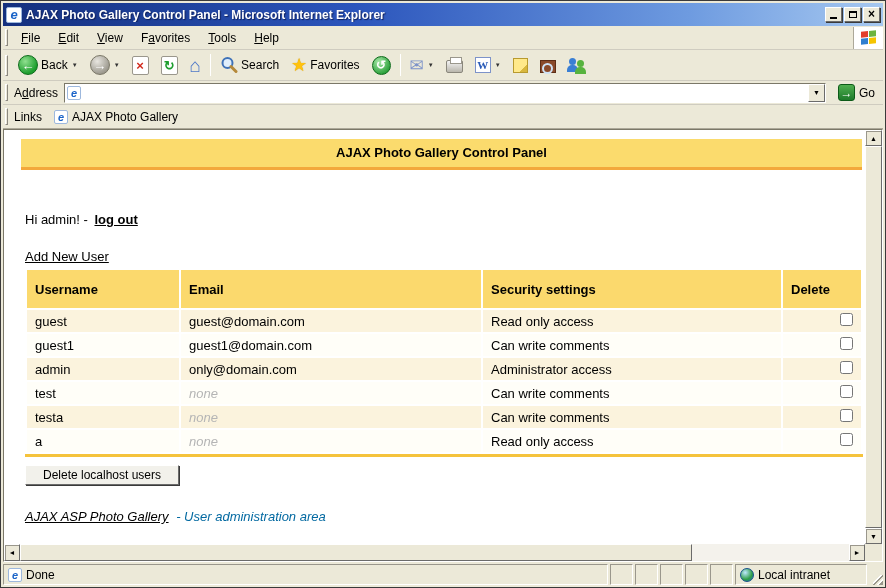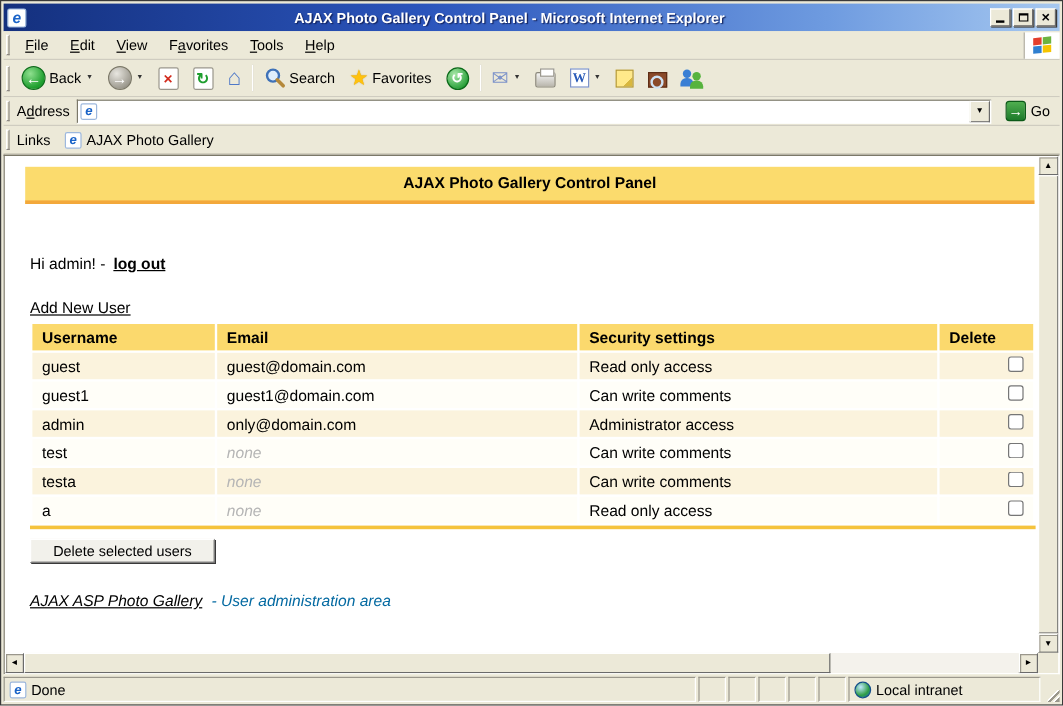--- a/index.html
+++ b/index.html
@@ -6,21 +6,21 @@
   html,body { width:886px; height:588px; }
   body { font-family: "Liberation Sans", sans-serif; font-size:12px; background:#808080; }
 
   .window { width:886px; height:588px; background:#ECE9D8; border:1px solid #3a3a3a;
             padding:2px; display:flex; flex-direction:column; }
 
   
   .titlebar { height:23px; flex:0 0 23px; display:flex; align-items:center; padding:0 3px;
     background:linear-gradient(90deg,#14307E 0%,#2B55BC 40%,#6E9BE0 78%,#A6C8F0 100%); }
   .titlebar .title { color:#fff; font-weight:bold; font-size:12px; margin-left:4px; flex:1;
-    white-space:nowrap; overflow:hidden; text-shadow:1px 1px 1px #10205a;text-align:center; }
+    white-space:nowrap; overflow:hidden; text-shadow:1px 1px 1px #10205a; }
   .ie-e { display:inline-block; width:16px; height:16px; background:#fff; border:1px solid #9db8dd;
     color:#1b64c8; font-weight:bold; font-style:italic; font-size:13px; line-height:14px;
     text-align:center; border-radius:2px; }
   .winbtn { width:17px; height:15px; margin-left:2px; background:#ECE9D8;
     border:1px solid; border-color:#fff #6b6b6b #6b6b6b #fff; box-shadow:1px 1px 0 #3a3a3a;
     display:flex; align-items:center; justify-content:center; font-size:10px; font-weight:bold;
     color:#000; line-height:1; cursor:default; }
   .glyph-min { width:7px; height:2px; background:#000; margin-top:7px; }
   .glyph-max { width:8px; height:7px; border:1px solid #000; border-top:2px solid #000; }
   .glyph-close { font-size:12px; font-weight:bold; margin-top:-2px; }
@@ -99,21 +99,21 @@
   .banner { margin:9px 3px 0 17px; background:#FBDB6D; border-bottom:3px solid #F3A83B;
     text-align:center; font-weight:bold; font-size:13px; padding:6px 0 7px; }
   .content { padding:0 0 0 21px; }
   .greeting-row { margin-top:42px; }
   .link { color:#000; text-decoration:underline; cursor:pointer; }
   .logout { font-weight:bold; margin-left:3px; }
   .addnew-row { margin-top:22px; }
 
   .table-wrap { margin:4px 2px 0 0; border-bottom:3px solid #F5C33C; }
   table.users { width:100%; border-collapse:separate; border-spacing:2px; }
-  table.users th { background:#FBD96D; text-align:left; font-weight:bold; height:22px; padding:0 8px; font-size:13px; }
+  table.users th { background:#FBD96D; text-align:left; font-weight:bold; height:38px; padding:0 8px; font-size:13px; }
   table.users td { height:22px; padding:0 8px; font-size:13px; }
   tr.odd td { background:#FBF3DD; }
   tr.even td { background:#FFFEF8; }
   td.muted { color:#b5b5b5; font-style:italic; }
   th.col-user { width:152px; } th.col-email { width:300px; } th.col-del { width:78px; }
   td.c-del { text-align:right; padding-right:10px; }
   td.c-del input { width:13px; height:13px; }
 
   .actions { margin-top:8px; }
   .btn { font-family:"Liberation Sans", sans-serif; font-size:12px; color:#000; background:#F2F1EB;
@@ -136,21 +136,21 @@
   .h-track-space { flex:1; }
   .sb-corner { grid-column:2; grid-row:2; background:#ECE9D8; }
 
   
   .statusbar { height:23px; flex:0 0 23px; display:flex; align-items:stretch; gap:2px;
     background:#ECE9D8; padding-top:2px; font-size:12px; }
   .pane { border:1px solid; border-color:#9a978c #fff #fff #9a978c; display:flex; align-items:center;
     padding:0 4px; gap:4px; }
   .pane.main { flex:1; }
   .pane.empty { width:23px; }
-  .pane.zone { width:160px; }
+  .pane.zone { width:132px; }
   .globe { width:14px; height:14px; border-radius:50%;
     background:radial-gradient(circle at 35% 30%,#bfe8ff,#2f9e47 60%,#1b6fb8 100%); border:1px solid #14508a; }
   .resize-grip { width:14px; display:flex; align-items:flex-end; justify-content:flex-end; }
   .resize-grip i { display:block; width:10px; height:10px;
     background:linear-gradient(135deg,transparent 40%,#fff 40%,#fff 50%,#9a978c 50%,#9a978c 60%,transparent 60%,transparent 70%,#fff 70%,#fff 80%,#9a978c 80%); }
 </style>
 </head>
 <body>
 
 <div class="window">
@@ -337,21 +337,21 @@
     <td class="c-user">a</td>
     <td class="c-email muted">none</td>
     <td class="c-sec">Read only access</td>
     <td class="c-del"><input type="checkbox" style=""></td>
   </tr>
 </tbody>
           </table>
         </div>
 
         <div class="actions">
-          <button class="btn">Delete selected users</button>
+          <button class="btn">Delete localhost users</button>
         </div>
 
 
         <div class="footer">
           <a class="link" style="font-style:italic;">AJAX ASP Photo Gallery</a>
           <span class="accent">- User administration area</span>
         </div>
       </div>
     </div>
 

